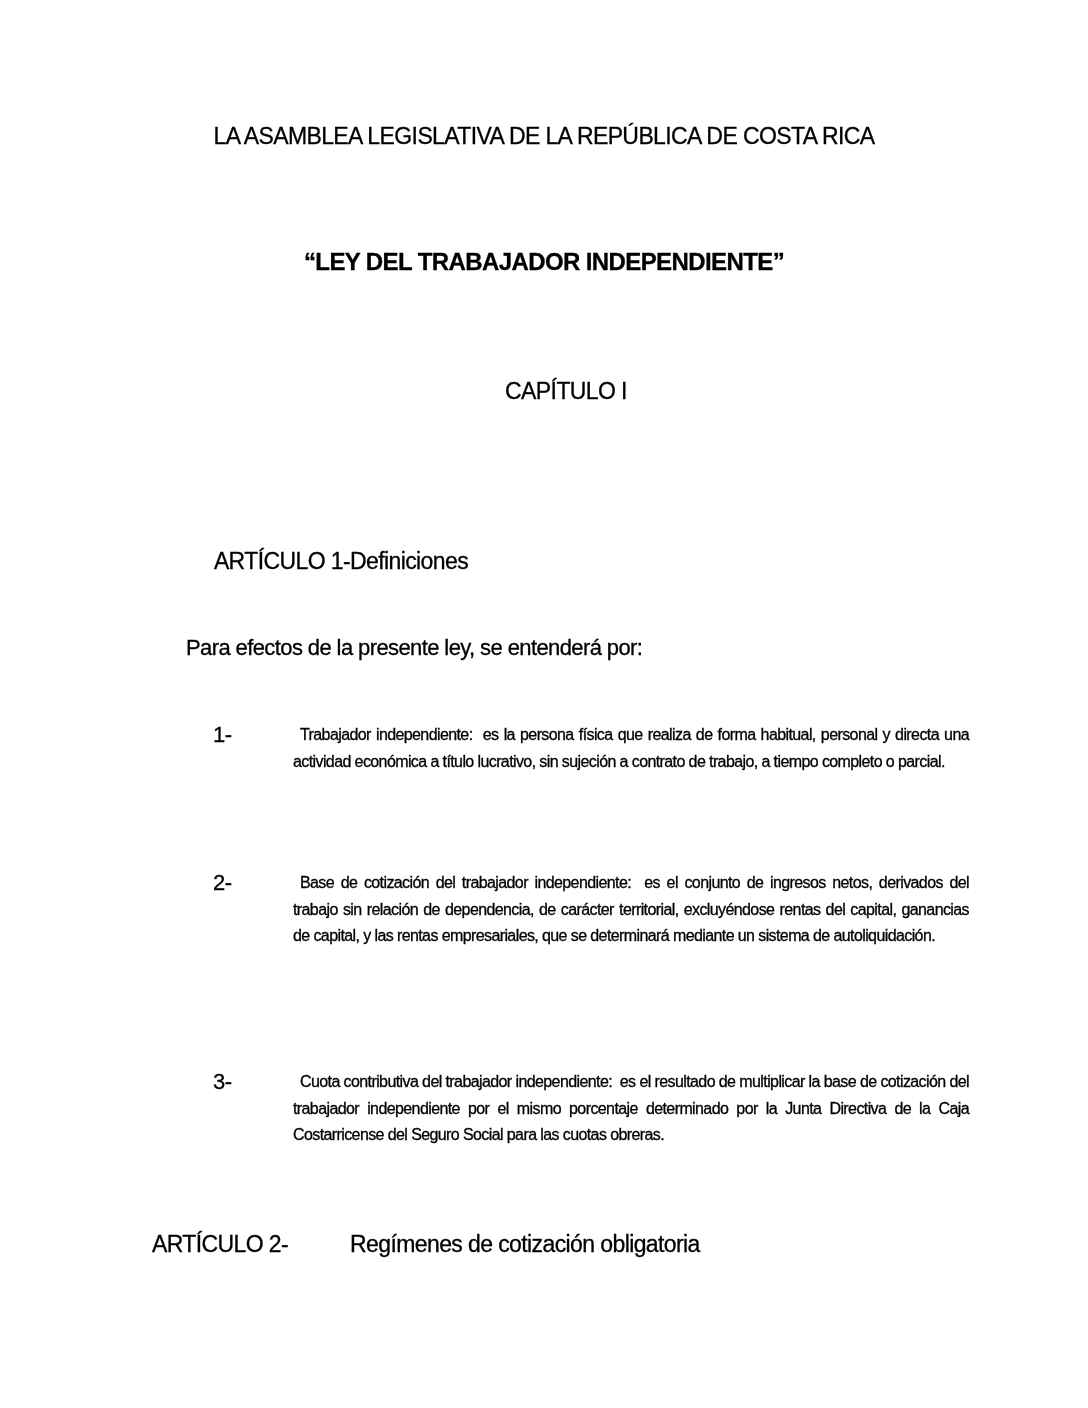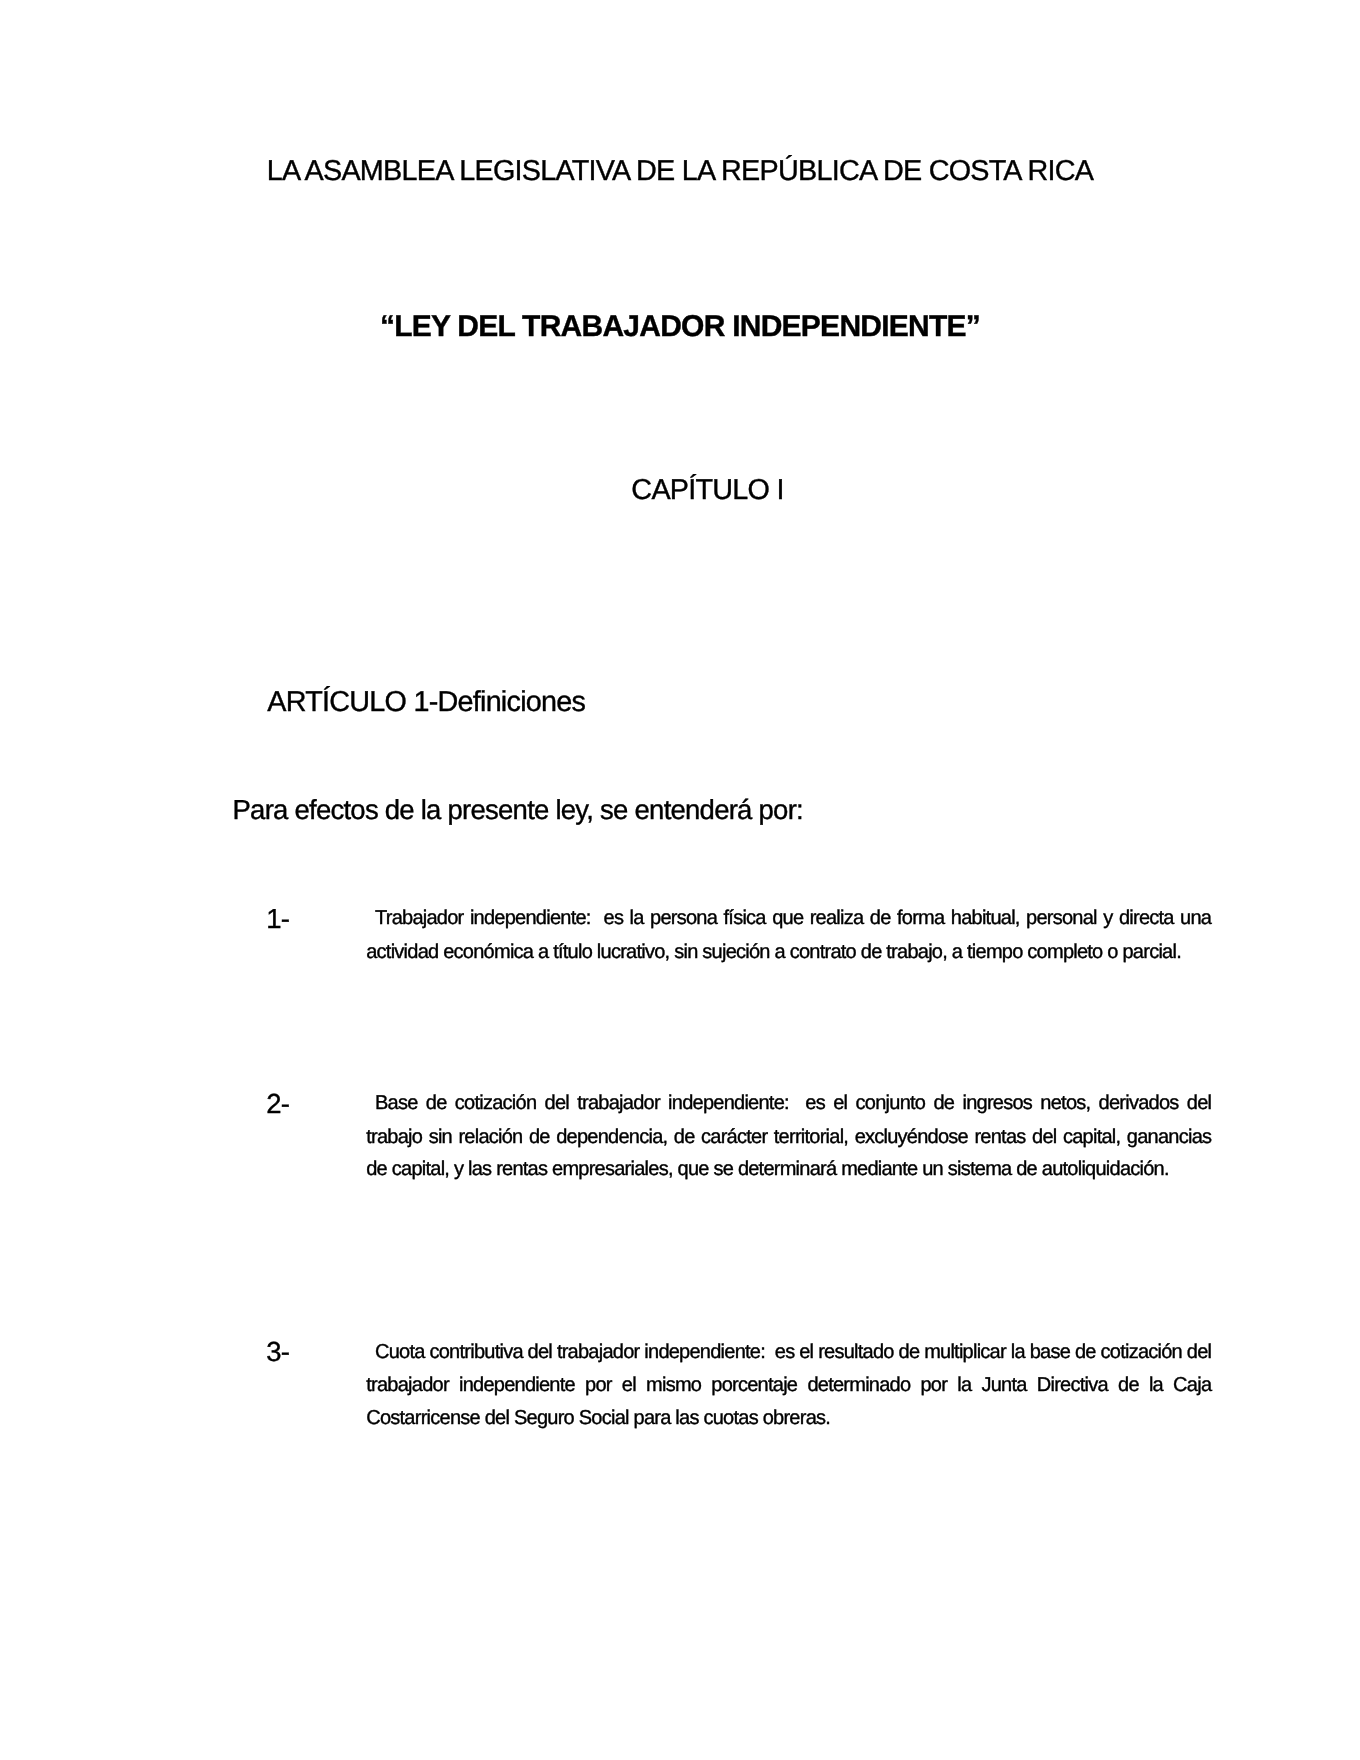--- a/index.html
+++ b/index.html
@@ -110,14 +110,17 @@
   <div class="def-item pos-def2">
     <div class="def-num">2-</div>
     <div class="def-text">Base de cotización del trabajador independiente:&nbsp; es el conjunto de ingresos netos, derivados del trabajo sin relación de dependencia, de carácter territorial, excluyéndose rentas del capital, ganancias de capital, y las rentas empresariales, que se determinará mediante un sistema de autoliquidación.</div>
   </div>
 
   <div class="def-item pos-def3">
     <div class="def-num">3-</div>
     <div class="def-text">Cuota contributiva del trabajador independiente:&nbsp; es el resultado de multiplicar la base de cotización del trabajador independiente por el mismo porcentaje determinado por la Junta Directiva de la Caja Costarricense del Seguro Social para las cuotas obreras.</div>
   </div>
 
+  <div class="article-row pos-article2">
+    <span class="article-label">ARTÍCULO 2-</span><span>Regímenes de cotización obligatoria</span>
+  </div>
 
 </div>
 
 </body></html>

